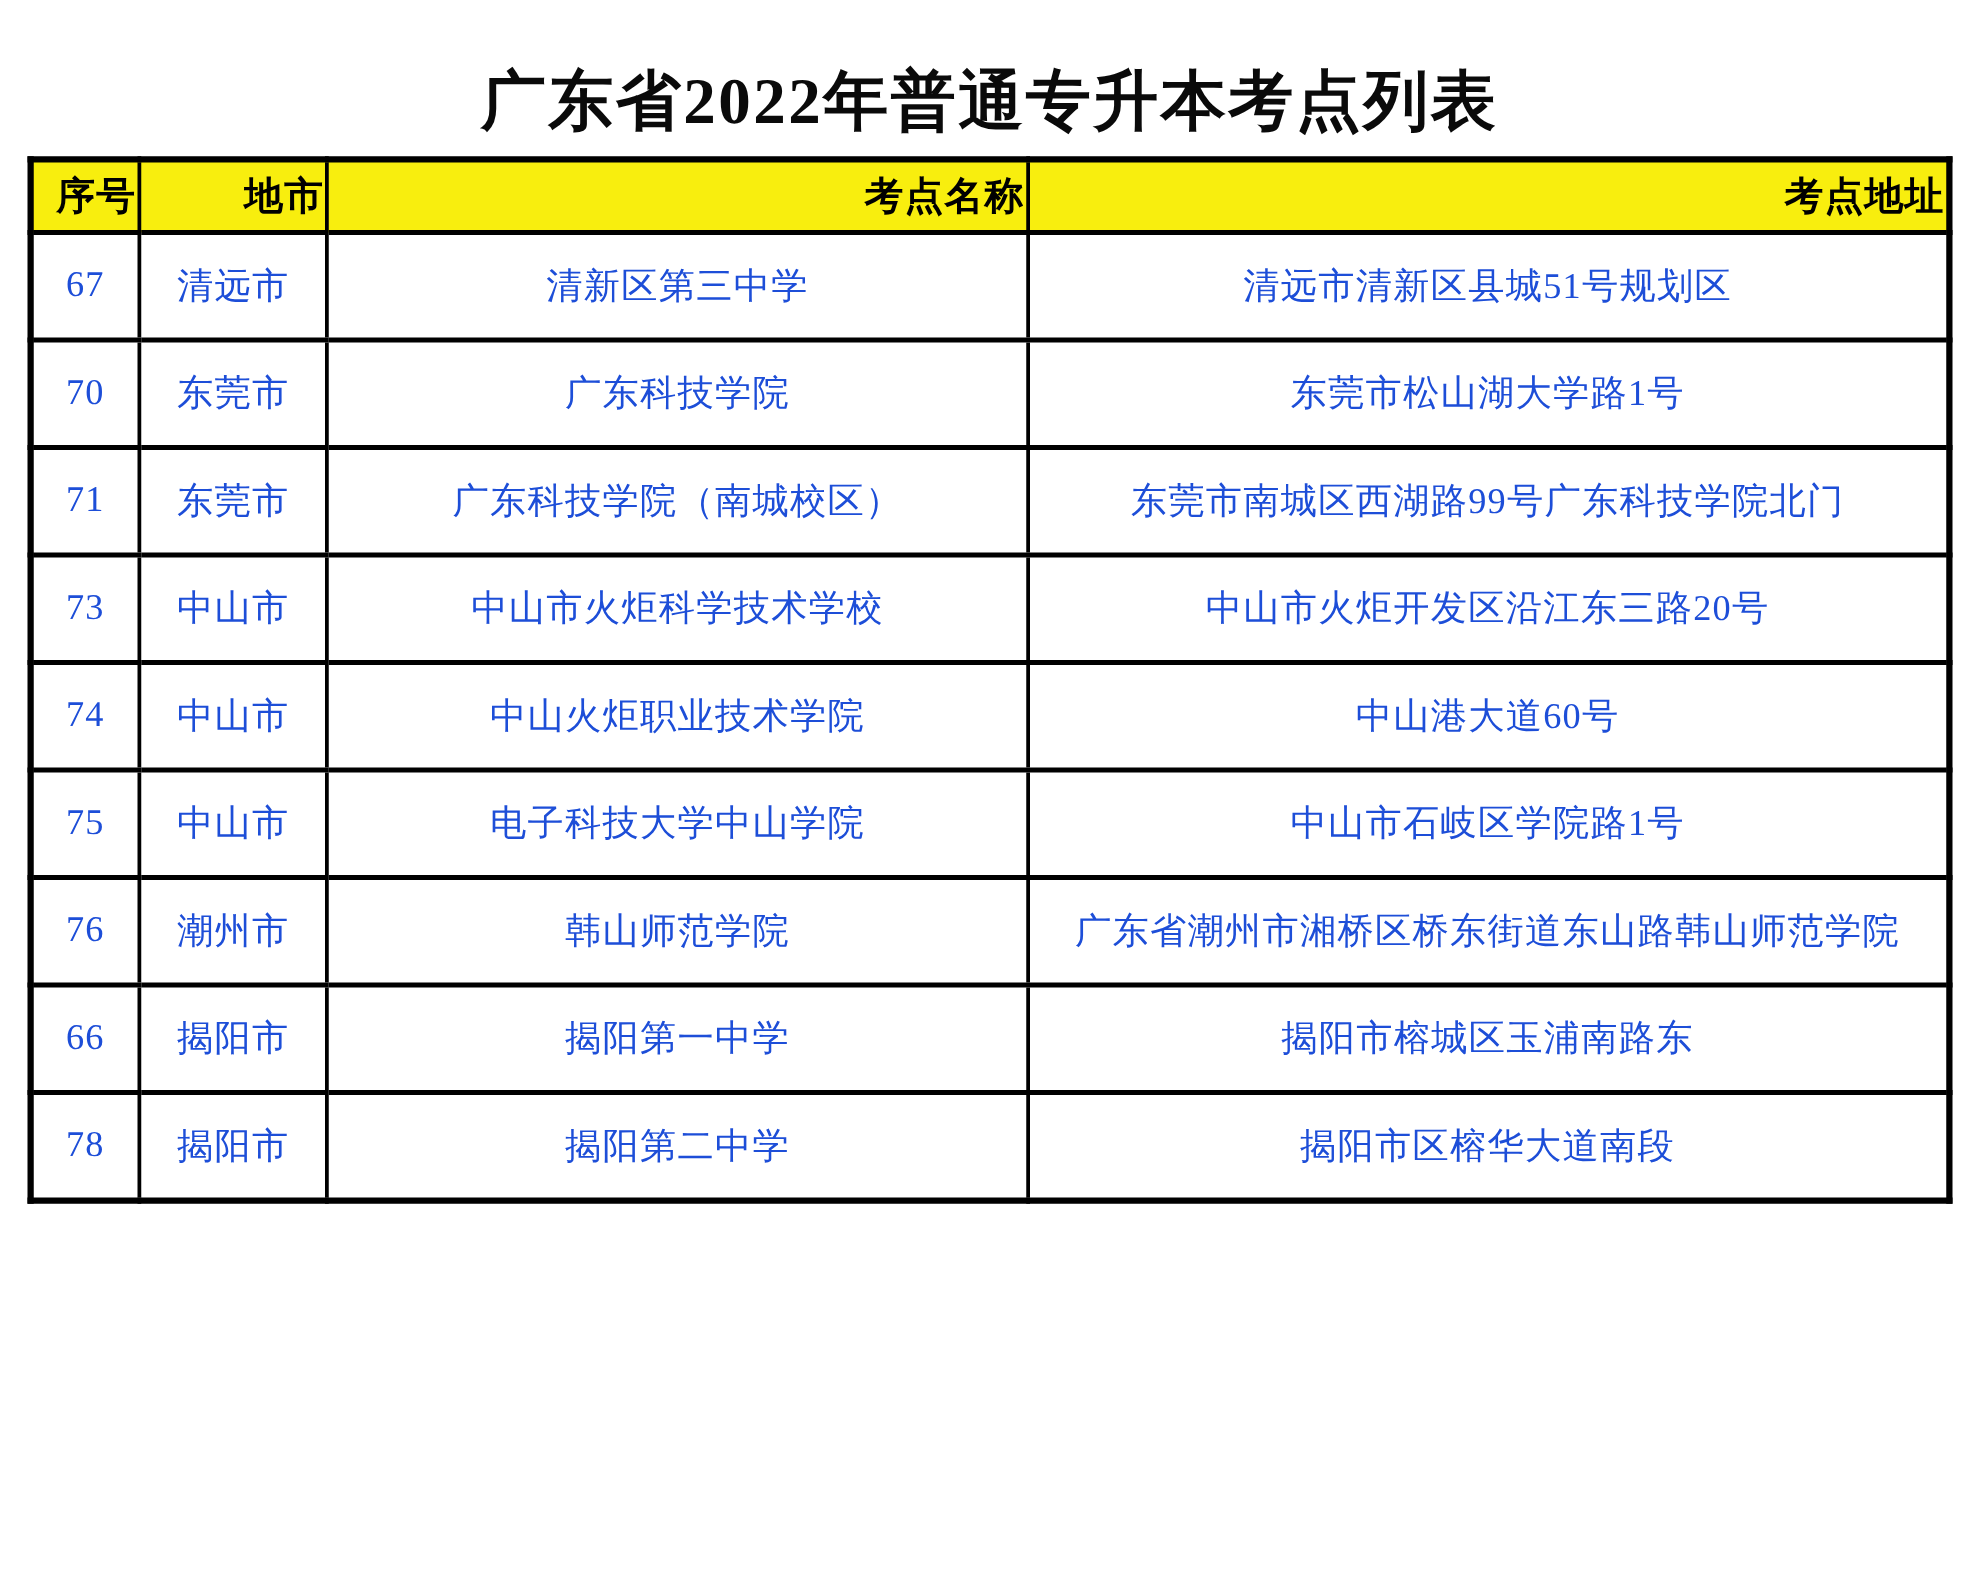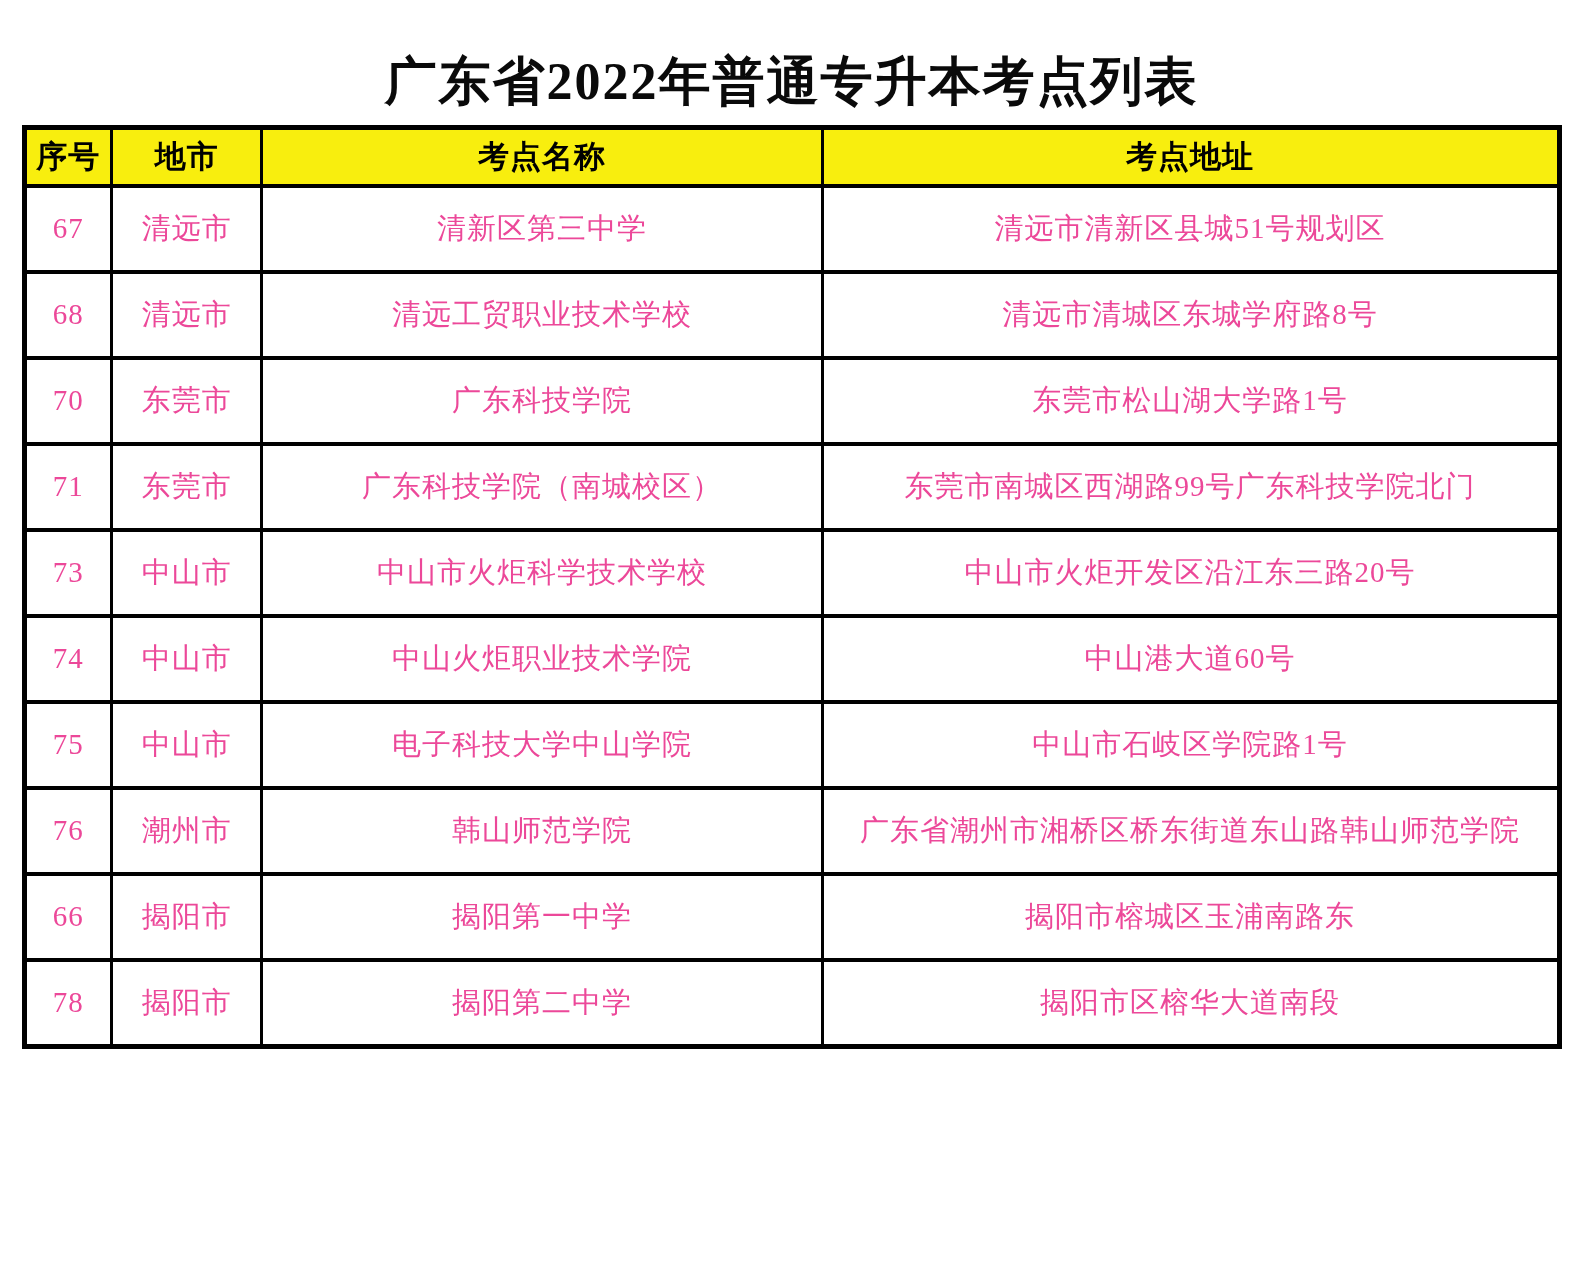--- a/index.html
+++ b/index.html
@@ -36,29 +36,29 @@
   table.exam-table col.c-city { width: 9.8%; }
   table.exam-table col.c-site { width: 36.5%; }
   table.exam-table col.c-addr { width: 48%; }
   table.exam-table th {
     background: #f8ee0e;
     border: 3px solid #000000;
     height: 52px;
     font-size: 31px;
     font-weight: bold;
     color: #000000;
-    text-align: center;
+    text-align: right;
     letter-spacing: 1px;
   }
   table.exam-table td {
     border: 3px solid #000000;
     border-top-width: 4px;
     height: 80px;
     font-size: 29px;
-    color: #ec4899;
+    color: #1d4ed8;
     text-align: center;
     vertical-align: middle;
     letter-spacing: 1px;
     overflow: hidden;
     white-space: nowrap;
   }
 </style>
 </head>
 <body>
 
@@ -82,26 +82,20 @@
       </tr>
     </thead>
     <tbody id="table-body">
     <tr>
       <td>67</td>
       <td>清远市</td>
       <td>清新区第三中学</td>
       <td>清远市清新区县城51号规划区</td>
     </tr>
 
-    <tr>
-      <td>68</td>
-      <td>清远市</td>
-      <td>清远工贸职业技术学校</td>
-      <td>清远市清城区东城学府路8号</td>
-    </tr>
 
 
     <tr>
       <td>70</td>
       <td>东莞市</td>
       <td>广东科技学院</td>
       <td>东莞市松山湖大学路1号</td>
     </tr>
 
     <tr>

